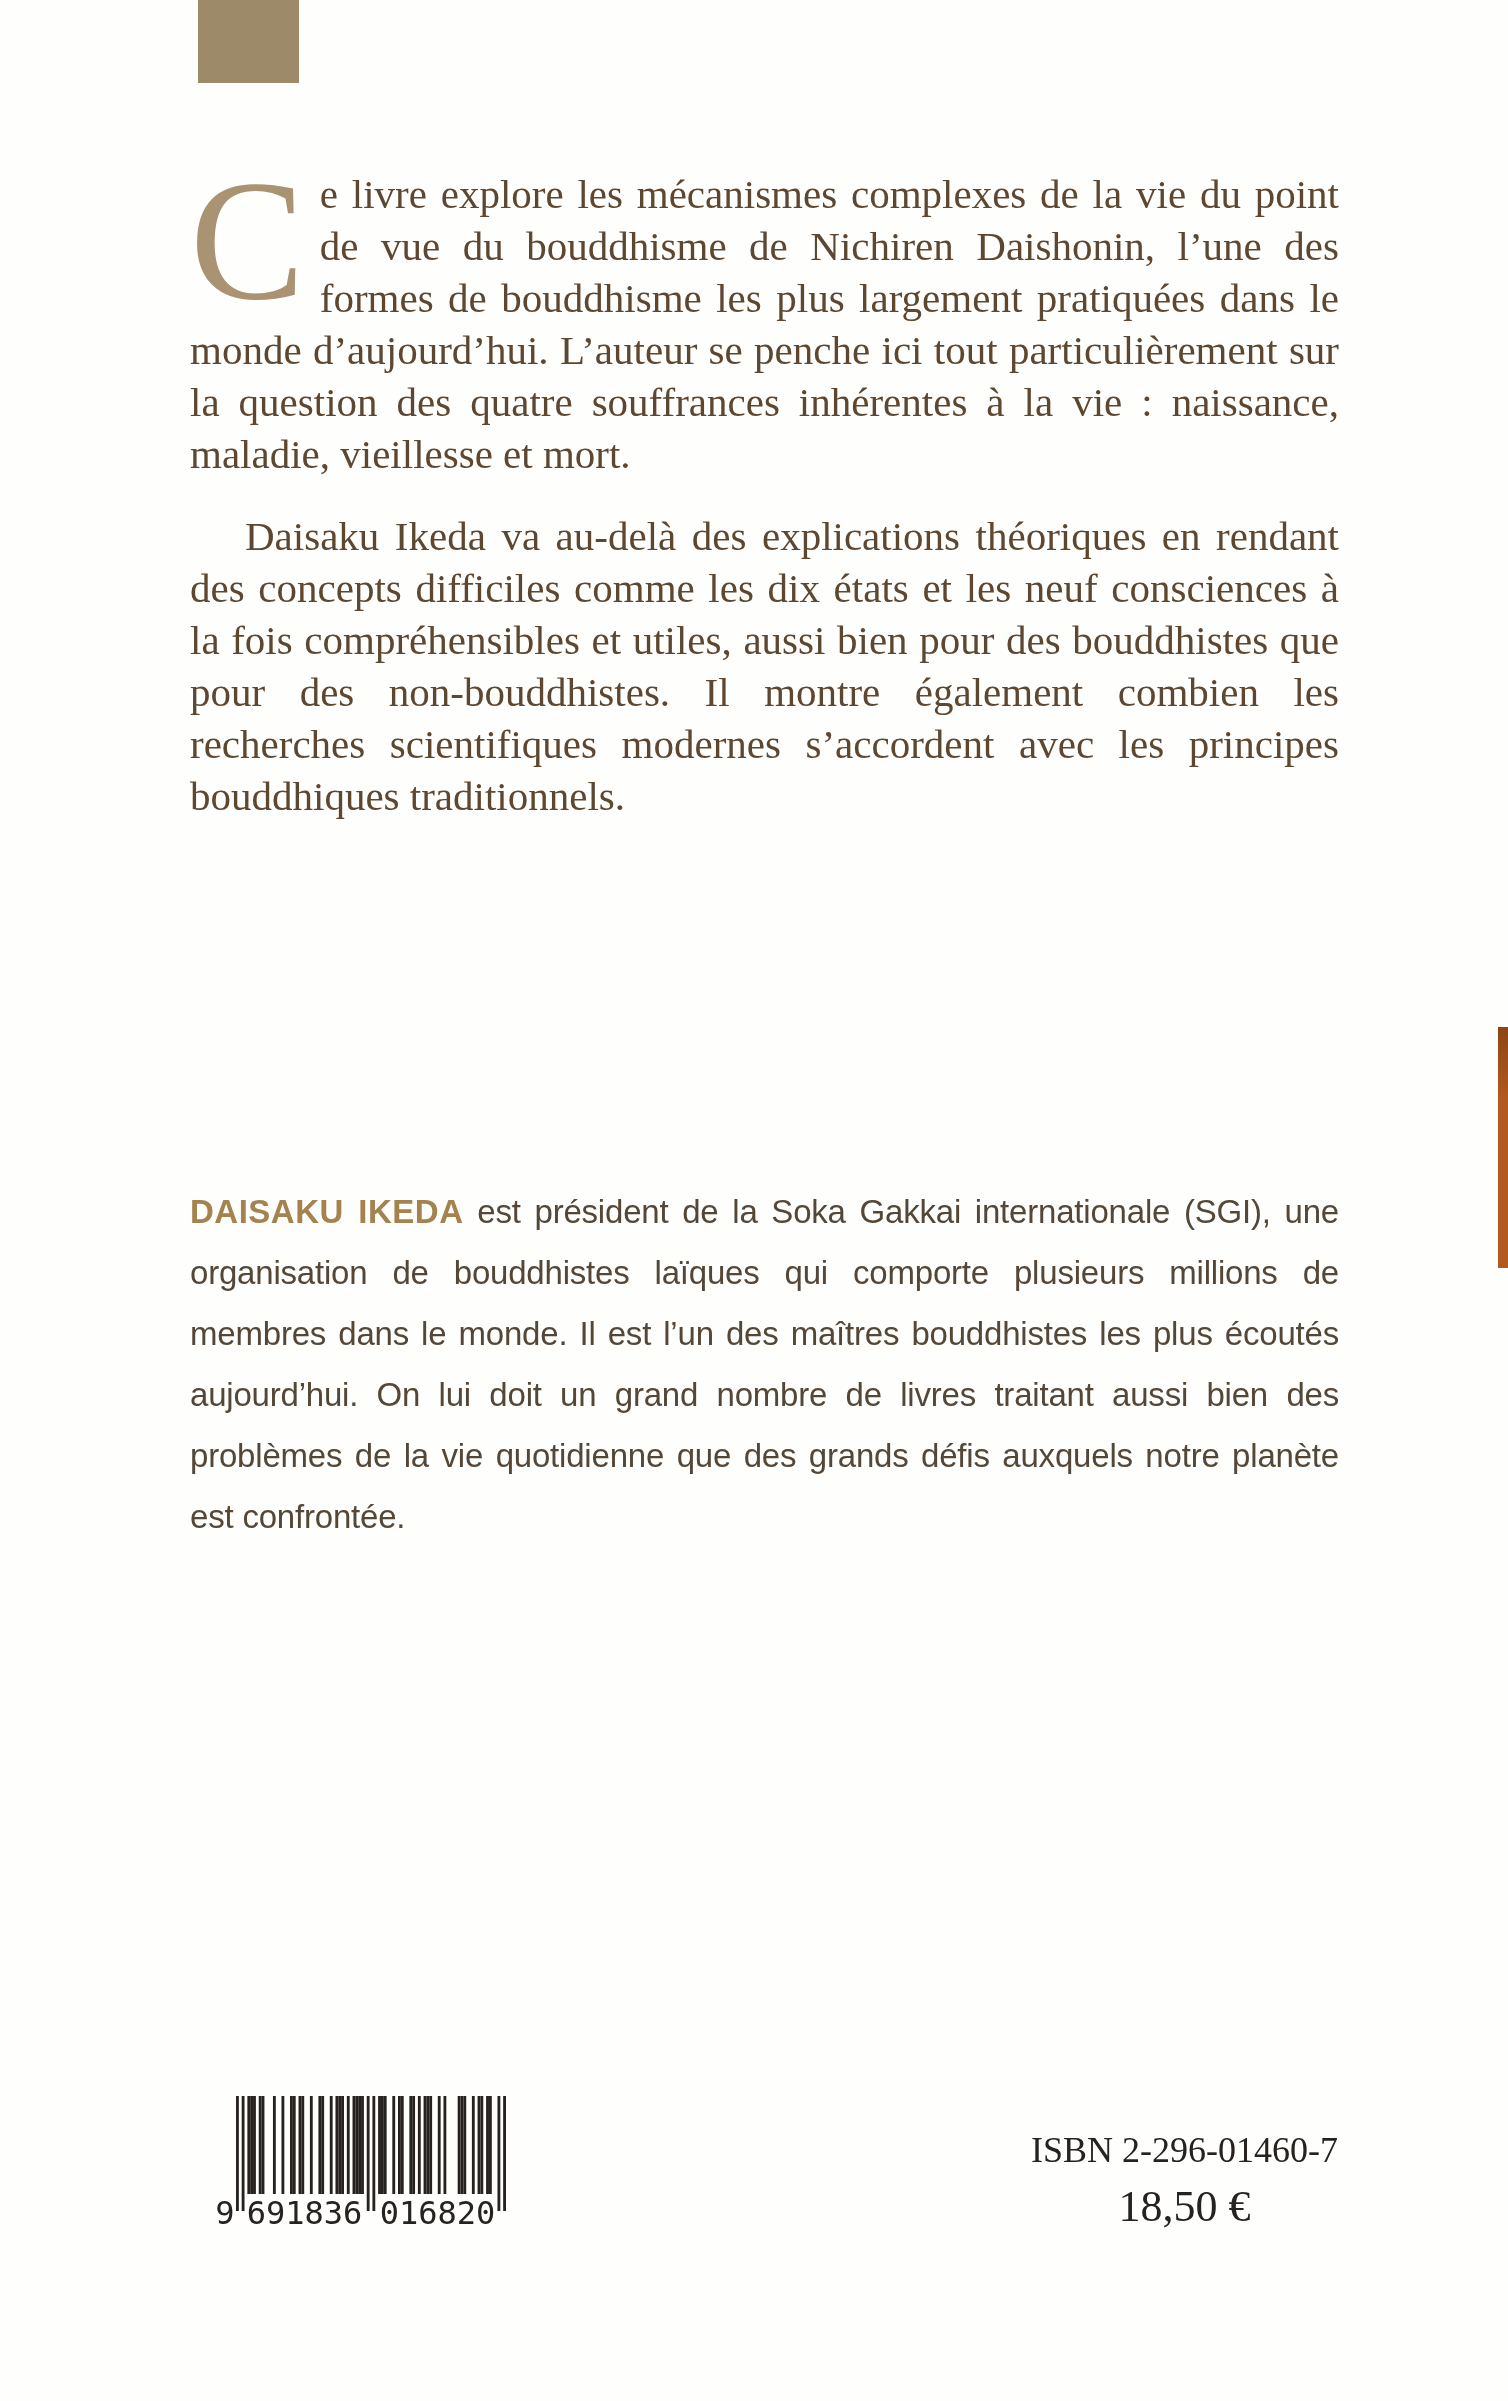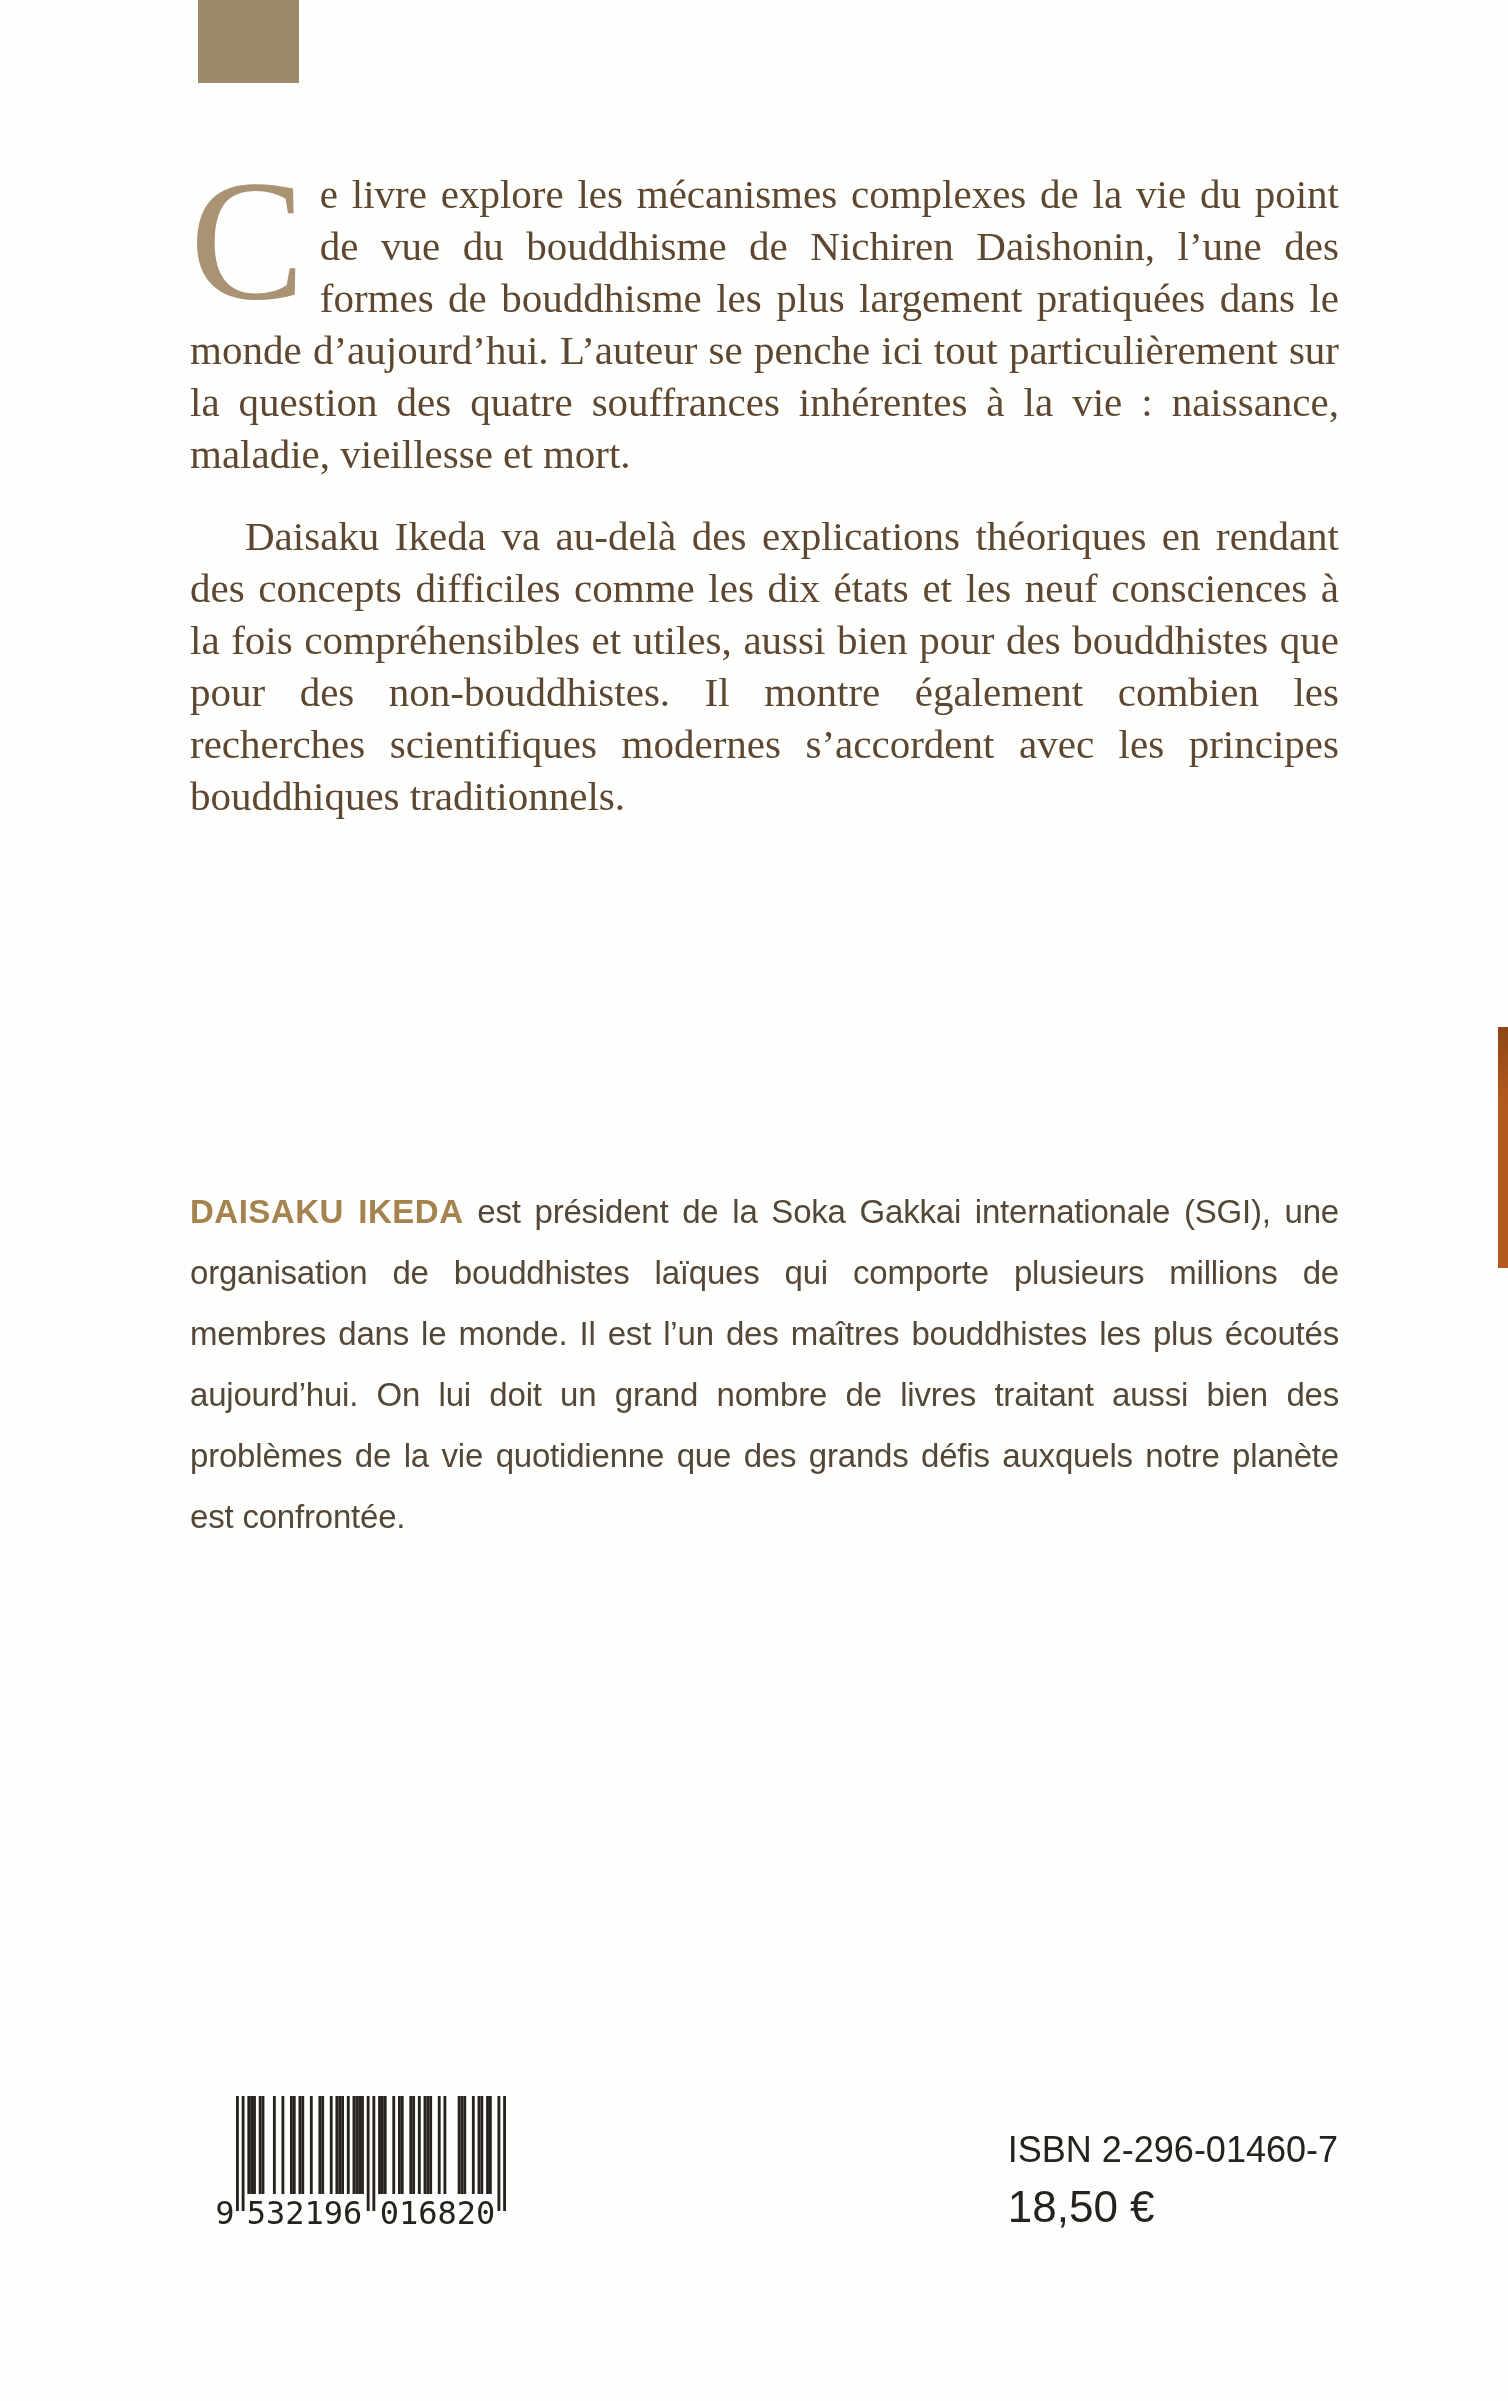--- a/index.html
+++ b/index.html
@@ -103,22 +103,22 @@
     text-align: center;
   }
   .bd-first { left: -7.6px; width: 23px; background: transparent; }
   .bd-g1 { left: 24px; width: 119px; }
   .bd-g2 { left: 157px; width: 119px; }
 
   .pricing {
     position: absolute;
     right: 170px;
     top: 2129px;
-    text-align: left;
-    font-family: Liberation Sans, sans-serif;
+    text-align: center;
+    font-family: Liberation Serif, serif;
     color: var(--ink, #262220);
     margin-left: 45px;
   }
   .isbn { font-size: 36px; line-height: 42px; }
   .price { font-size: 44px; line-height: 51px; margin-top: 9.5px; }
 </style>
 </head>
 <body>
 
 <div class="page">
@@ -182,21 +182,21 @@
         <rect x="80" y="0" width="1" height="86"></rect>
         <rect x="83" y="0" width="1" height="86"></rect>
         <rect x="85" y="0" width="1" height="86"></rect>
         <rect x="86" y="0" width="1" height="86"></rect>
         <rect x="88" y="0" width="1" height="86"></rect>
         <rect x="89" y="0" width="1" height="86"></rect>
         <rect x="92" y="0" width="1" height="100"></rect>
         <rect x="94" y="0" width="1" height="100"></rect>
       </svg>
     <span class="bd bd-first">9</span>
-    <span class="bd bd-g1">532196</span>
+    <span class="bd bd-g1">691836</span>
     <span class="bd bd-g2">016820</span>
   </div>
 
   <div class="pricing">
     <div class="isbn">ISBN 2-296-01460-7</div>
     <div class="price">18,50 €</div>
   </div>
 
 </div>
 

